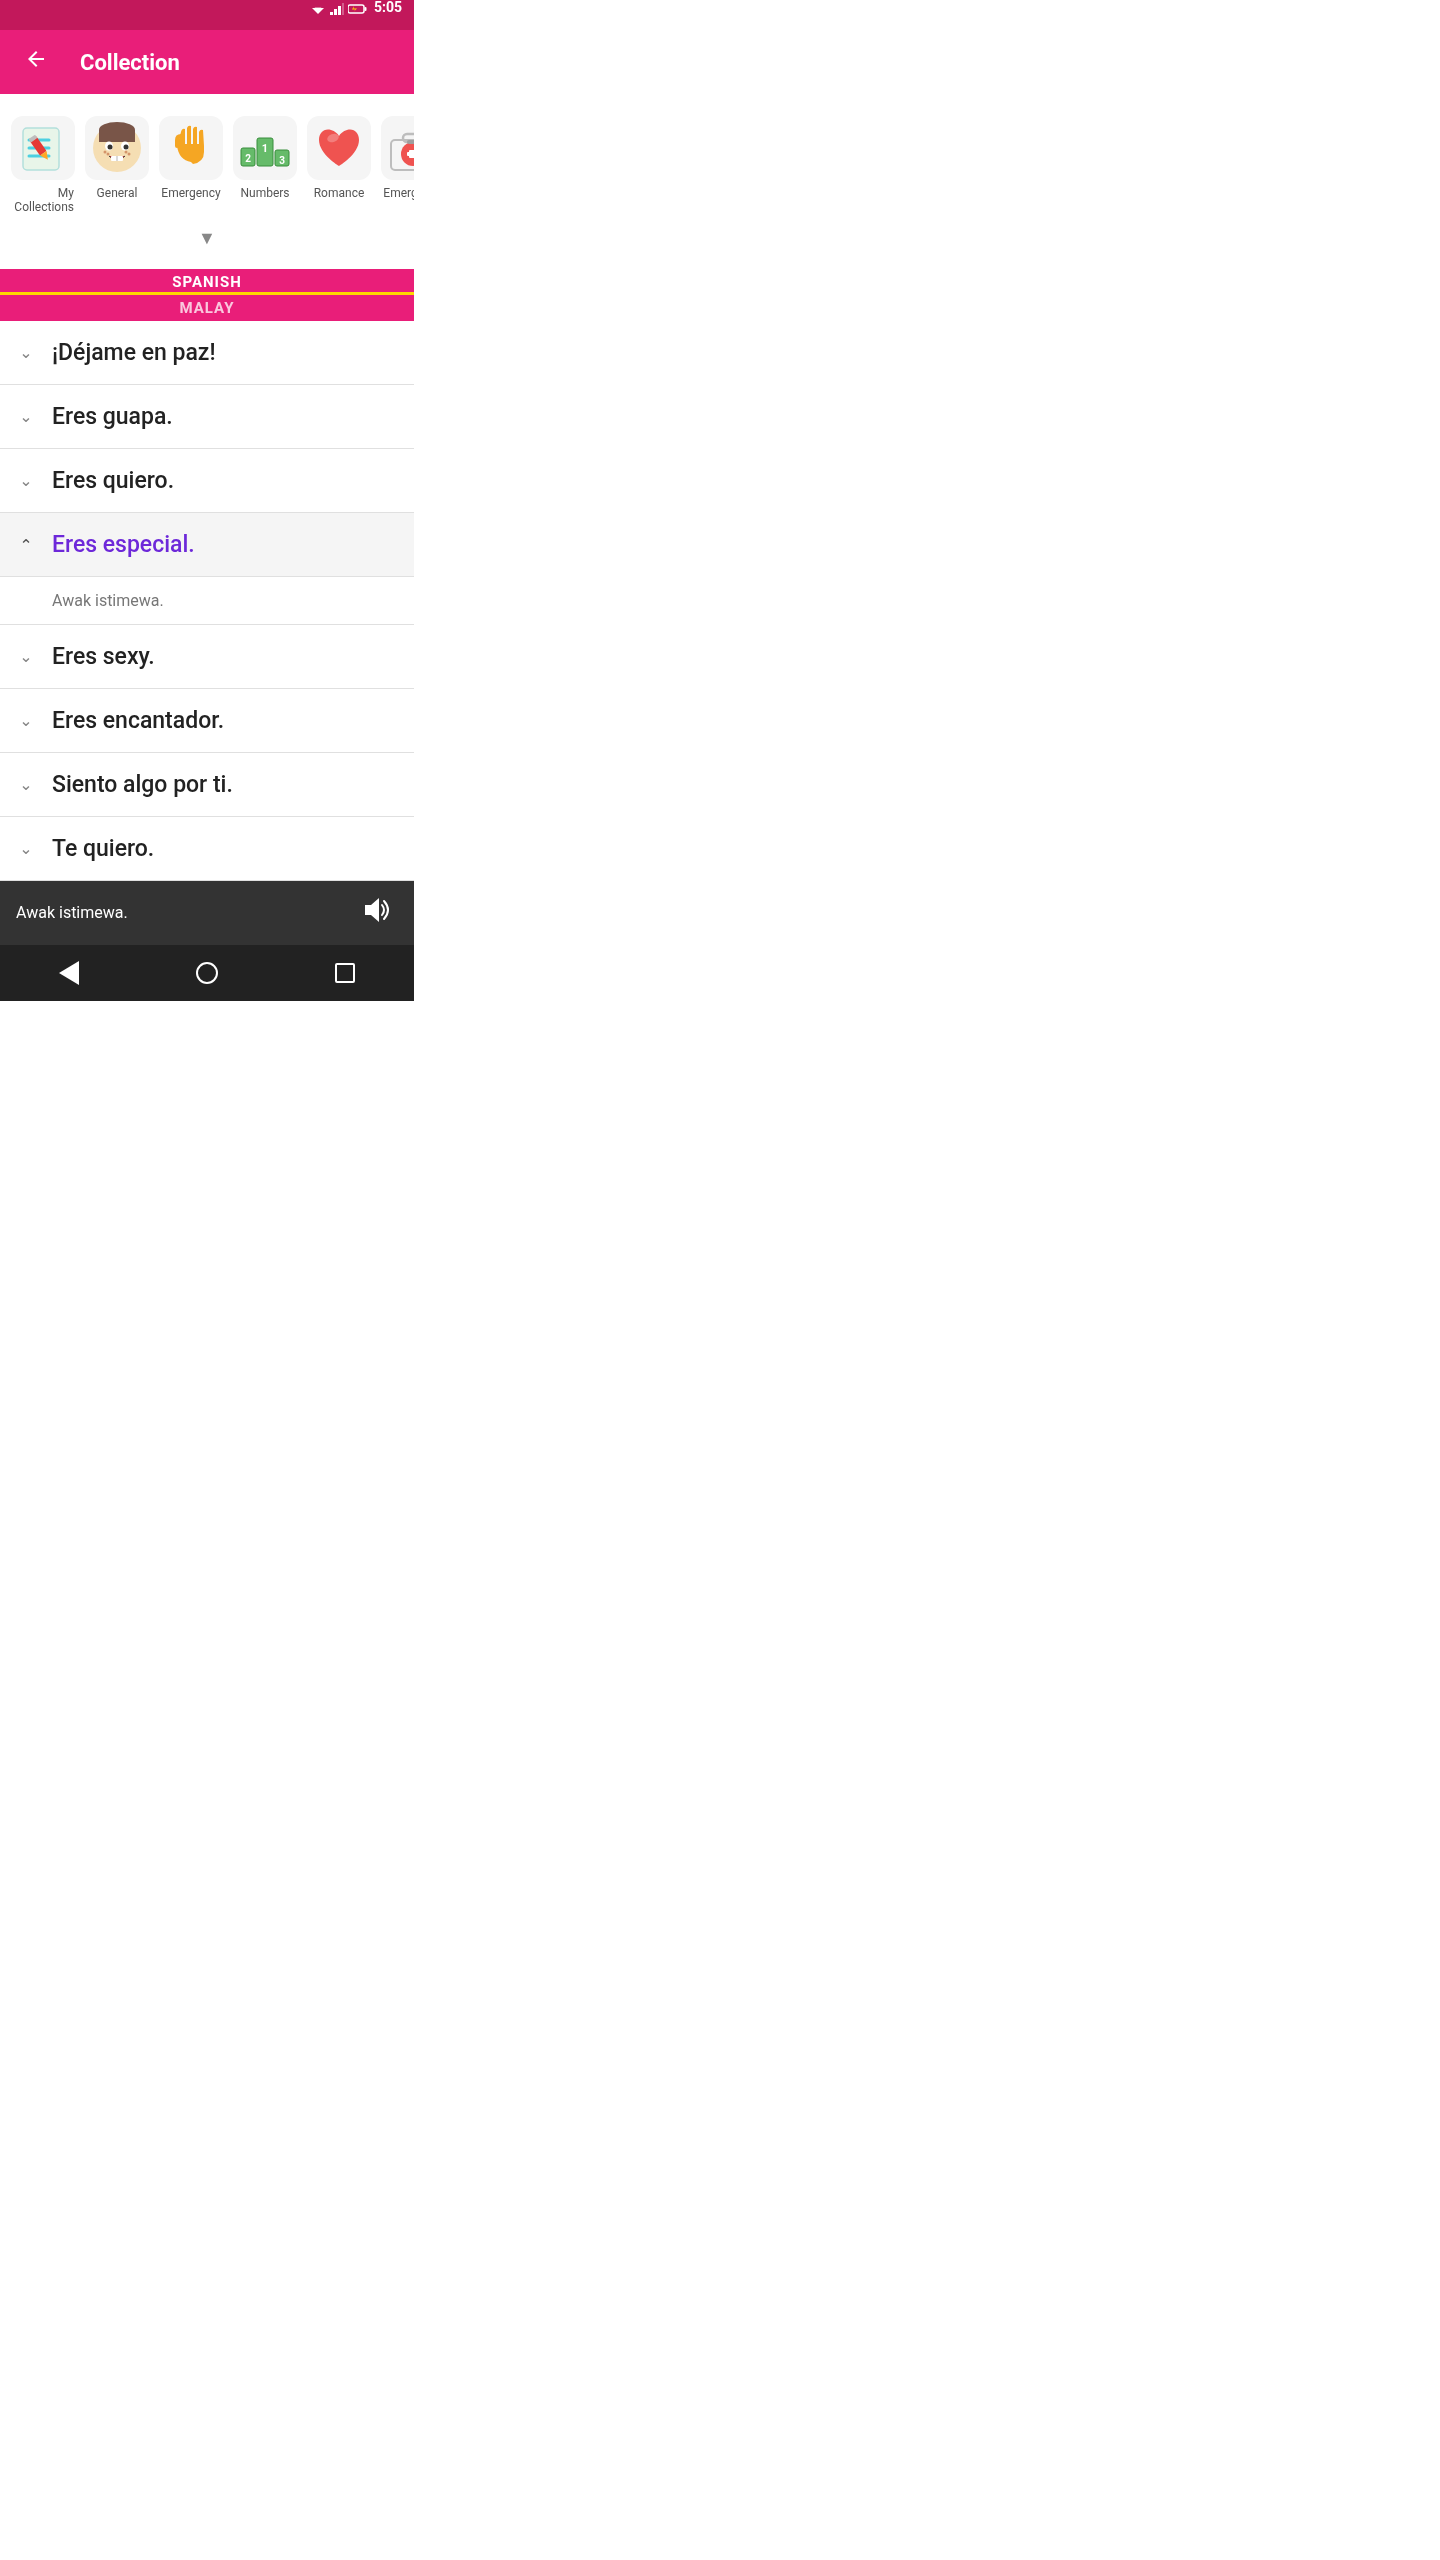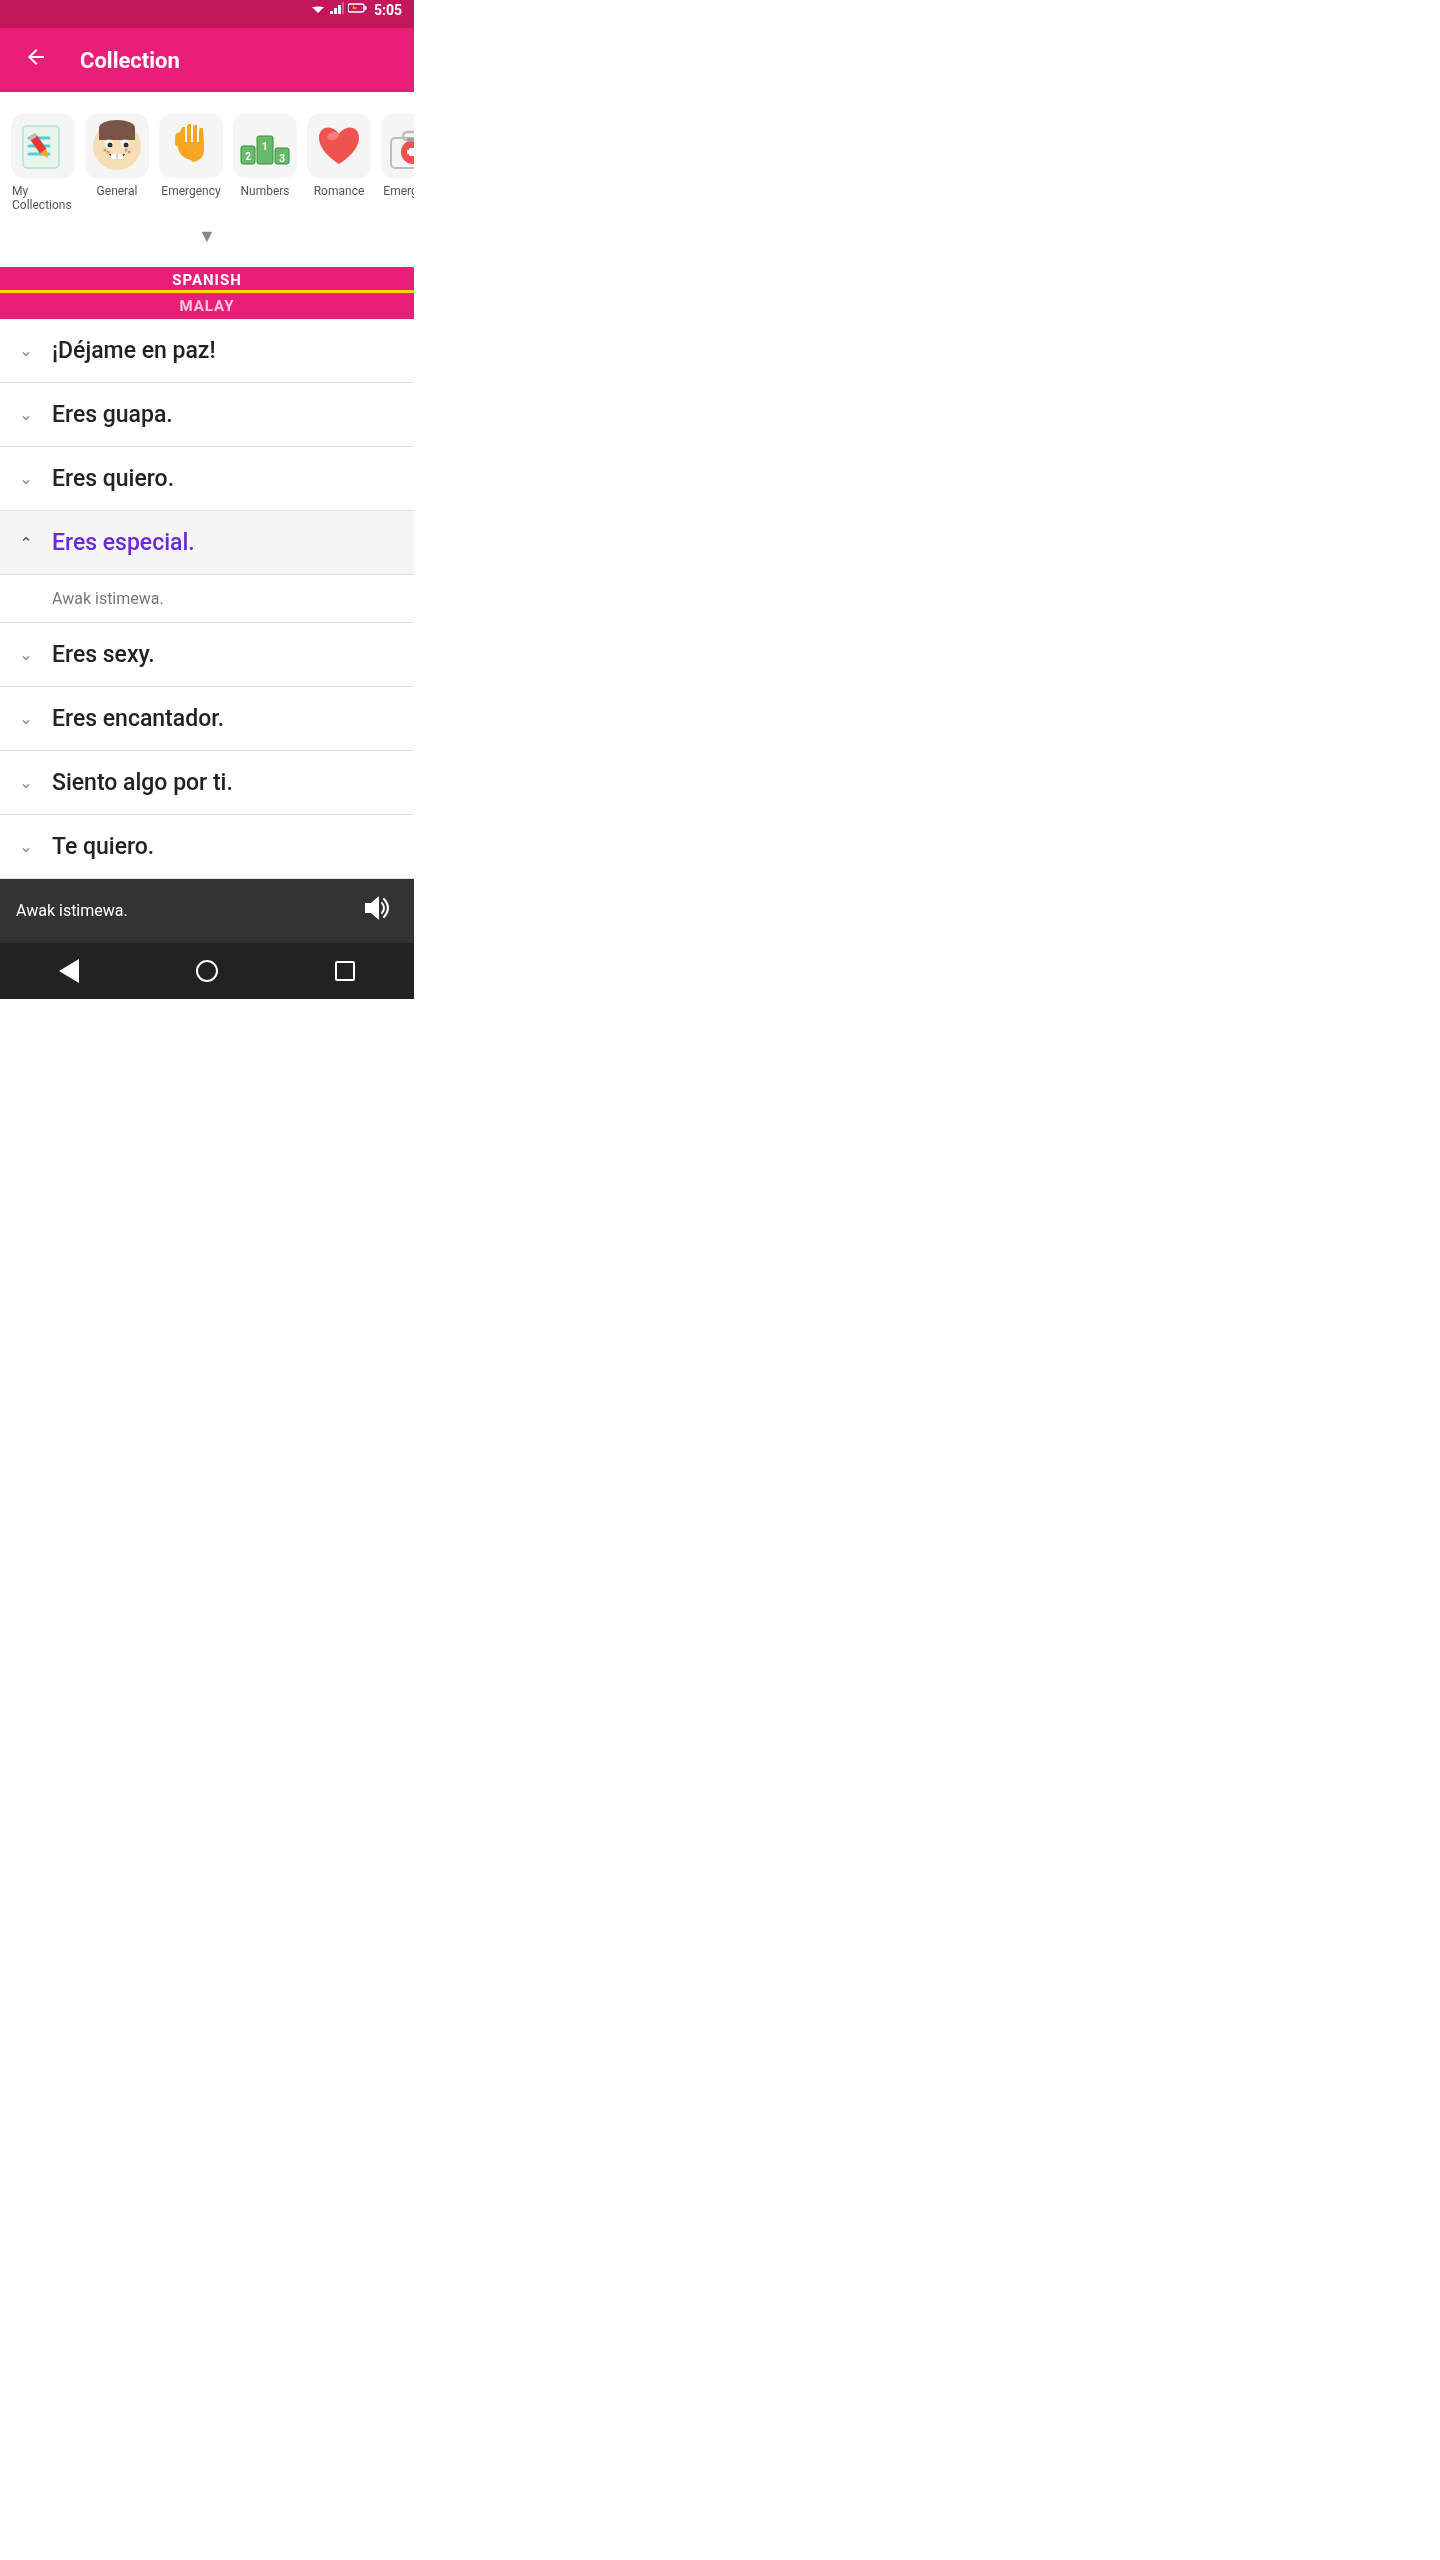--- a/index.html
+++ b/index.html
@@ -11,23 +11,23 @@
       font-family: 'Roboto', Arial, sans-serif;
       background: #fff;
       overflow-x: hidden;
     }
 
     
     .status-bar {
       background: #c2185b;
       height: 28px;
       display: flex;
-      align-items: flex-start;
+      align-items: flex-end;
       justify-content: flex-end;
-      padding: 2px 12px;
+      padding: 15px 12px;
       gap: 6px;
     }
     .status-bar .time {
       color: #fff;
       font-size: 14px;
       font-weight: bold;
     }
     .status-icons {
       display: flex;
       align-items: center;
@@ -86,21 +86,21 @@
       display: flex;
       align-items: center;
       justify-content: center;
       font-size: 36px;
       margin-bottom: 6px;
       background: #f5f5f5;
     }
     .category-label {
       font-size: 12px;
       color: #555;
-      text-align: left;
+      text-align: right;
       line-height: 1.2;
       max-width: 70px;
       word-break: break-word;
     }
 
     
     .chevron-wrap {
       display: flex;
       justify-content: center;
       padding: 6px 0 12px 0;

